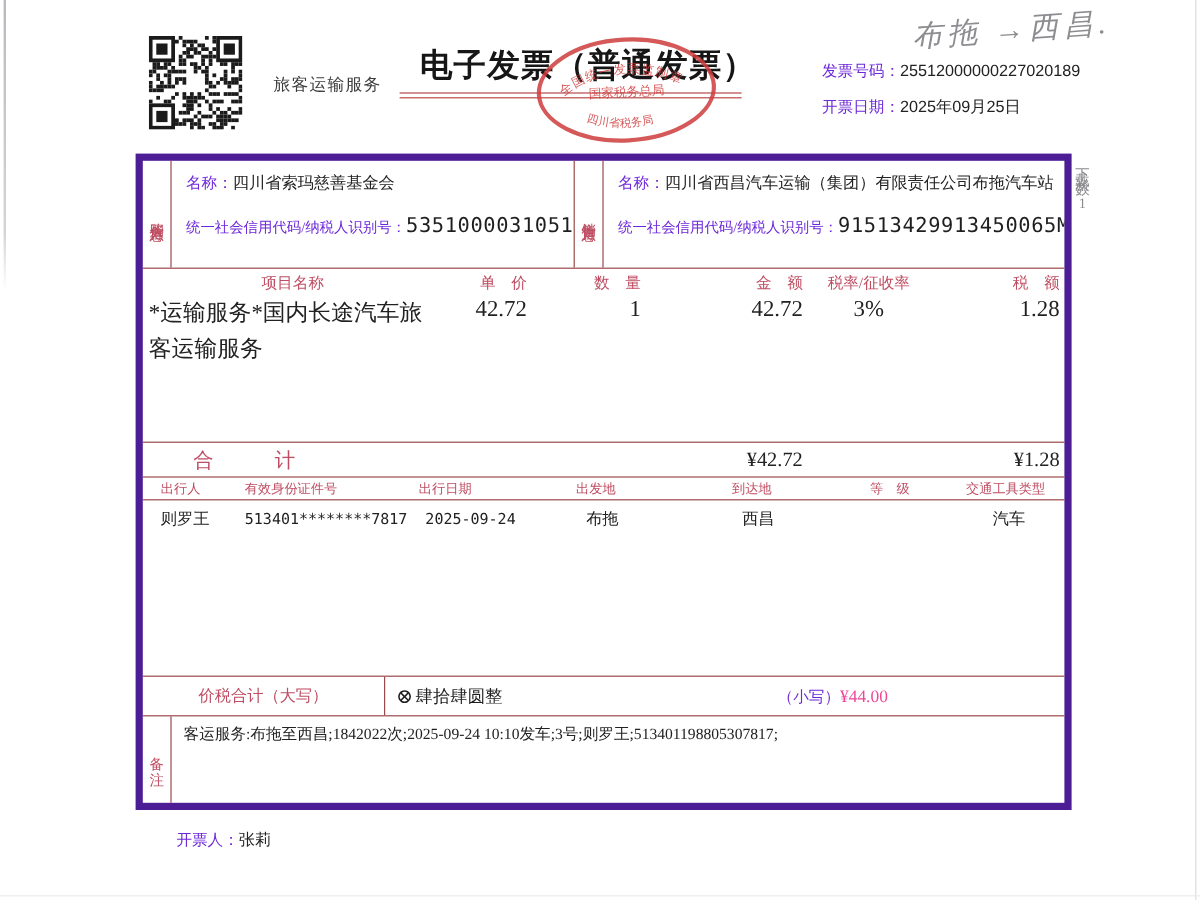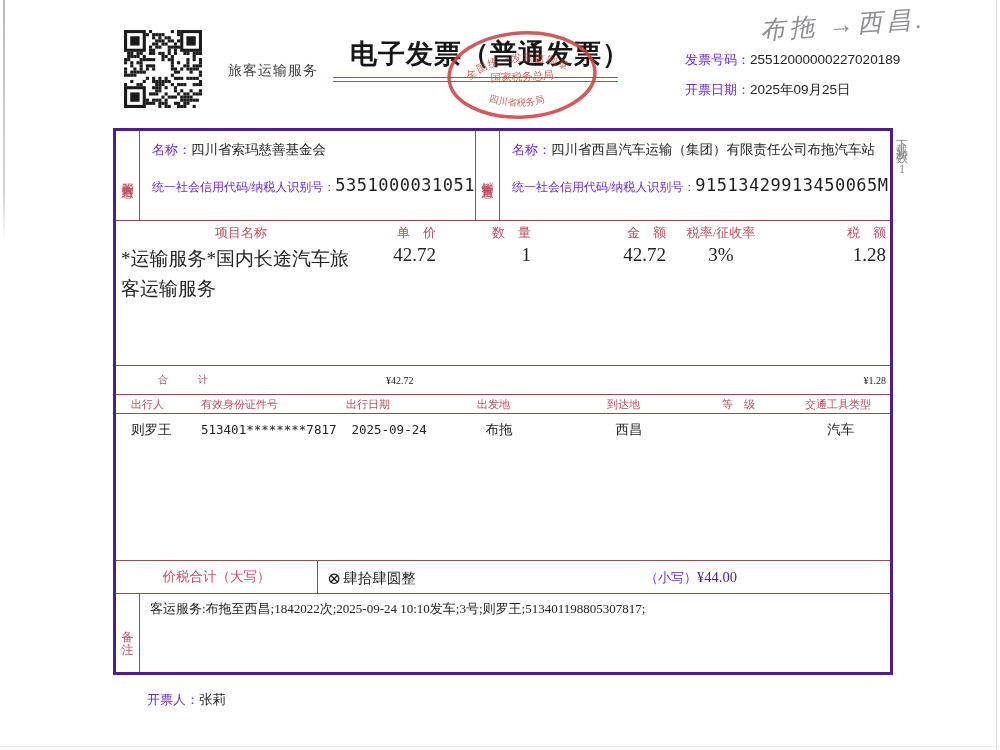--- a/index.html
+++ b/index.html
@@ -32,21 +32,21 @@
   .lbl { color:#6d28d9; font-size:13px; }
   .meta-val { color:#222; font-size:13.5px; font-family:Liberation Sans, sans-serif; }
   .stamp { left:443px; top:28px; width:158px; height:94px; opacity:.85; transform:rotate(-3deg); }
 
   
   .margin-note { left:893px; top:130px; writing-mode:vertical-rl; text-orientation:upright;
     font-size:12px; color:#8a8a8e; letter-spacing:4px; }
 
   
   .invoice-table { left:113px; top:128px; width:780px; height:547px;
-    border:3px solid #4c1d95; display:flex; flex-direction:column; background:transparent; }
+    border:6px solid #4c1d95; display:flex; flex-direction:column; background:transparent; }
   .row-border { border-bottom:1.5px solid #9a4a4a; }
 
   .party-row { height:90px; display:flex; }
   .vcell { width:24px; border-right:1.5px solid #9a4a4a; display:flex;
     align-items:center; justify-content:center; flex:0 0 auto; }
   .vtext { writing-mode:vertical-lr; text-orientation:upright; color:#bf4d62;
     font-size:12px; letter-spacing:1px; line-height:1; }
   .party-cell { padding:10px 10px 6px 12px; flex:1 1 auto; overflow:hidden; }
   .party-cell.buyer { flex:0 0 336px; border-right:1.5px solid #9a4a4a; }
   .party-name { font-size:13.5px; color:#222; white-space:nowrap; }
@@ -62,23 +62,23 @@
   .c-price { flex:0 0 70px;  text-align:right; }
   .c-qty   { flex:0 0 120px; text-align:right; padding-right:25px; }
   .c-amt   { flex:0 0 120px; text-align:right; padding-right:10px; }
   .c-rate  { flex:0 0 90px;  text-align:center; }
   .c-tax   { flex:1 1 auto;  text-align:right; padding-right:4px; }
   .head .c-name { text-align:center; }
   .head span, .head div { color:#bf4d62; font-size:13px; }
   .item-row { margin-top:2px; font-size:19px; color:#222; align-items:flex-start; }
   .item-row .c-name { padding-left:5px; line-height:1.6; }
 
-  .total-row { height:29px; display:flex; align-items:center; font-size:10px;gap:20px; }
+  .total-row { height:29px; display:flex; align-items:center; font-size:17px; }
   .total-label { flex:0 0 250px; padding-left:42px; color:#bf4d62; }
-  .total-amt { flex:0 0 310px; padding-right:10px; color:#222; }
+  .total-amt { flex:0 0 310px; text-align:right; padding-right:10px; color:#222; }
   .total-tax { flex:1 1 auto; text-align:right; padding-right:4px; color:#222; }
 
   .trav-head { height:19px; display:flex; align-items:center; }
   .trav-head div { color:#bf4d62; font-size:11px; }
   .t-name { flex:0 0 65px; padding-left:15px; }
   .t-id   { flex:0 0 150px; padding-left:20px; }
   .t-date { flex:0 0 100px; padding-left:15px; }
   .t-from { flex:0 0 125px; text-align:center; }
   .t-to   { flex:0 0 135px; text-align:center; }
   .t-class{ flex:0 0 95px;  text-align:center; }
@@ -89,21 +89,21 @@
   .trav-row .t-date { font-family:"DejaVu Sans Mono","Liberation Mono",monospace; font-size:12.5px; padding-top:1px; }
 
   .amount-row { height:34px; border-top:1.5px solid #9a4a4a; border-bottom:1.5px solid #9a4a4a;
     display:flex; align-items:center; }
   .amount-label { flex:0 0 202px; text-align:center; color:#bf4d62; font-size:13.5px;
     border-right:1.5px solid #9a4a4a; align-self:stretch; display:flex; align-items:center; justify-content:center; }
   .amount-right { flex:1 1 auto; position:relative; height:100%; }
   .amount-words { position:absolute; left:9px; top:7px; font-size:14.5px; color:#1d1d1d; }
   .otimes { font-size:17px; vertical-align:-1px; margin-right:2px; }
   .amount-figs { position:absolute; left:327px; top:8px; font-size:14px; white-space:nowrap; }
-  .amount-figs .figs { color:#4c1d95; font-size:14.5px; }
+  .amount-figs .figs { color:#ec4899; font-size:14.5px; }
 
   .remarks-row { flex:1 1 auto; display:flex; }
   .remarks-label { letter-spacing:12px; }
   .remarks-content { padding:5px 10px; font-size:13px; color:#222; line-height:1.5; }
 
   .footer-issuer { left:147px; top:691px; font-size:13px; }
   .footer-issuer .val { color:#222; font-size:13.5px; }
 
   .stamp text { fill:#cf3d3d; }
 </style>

